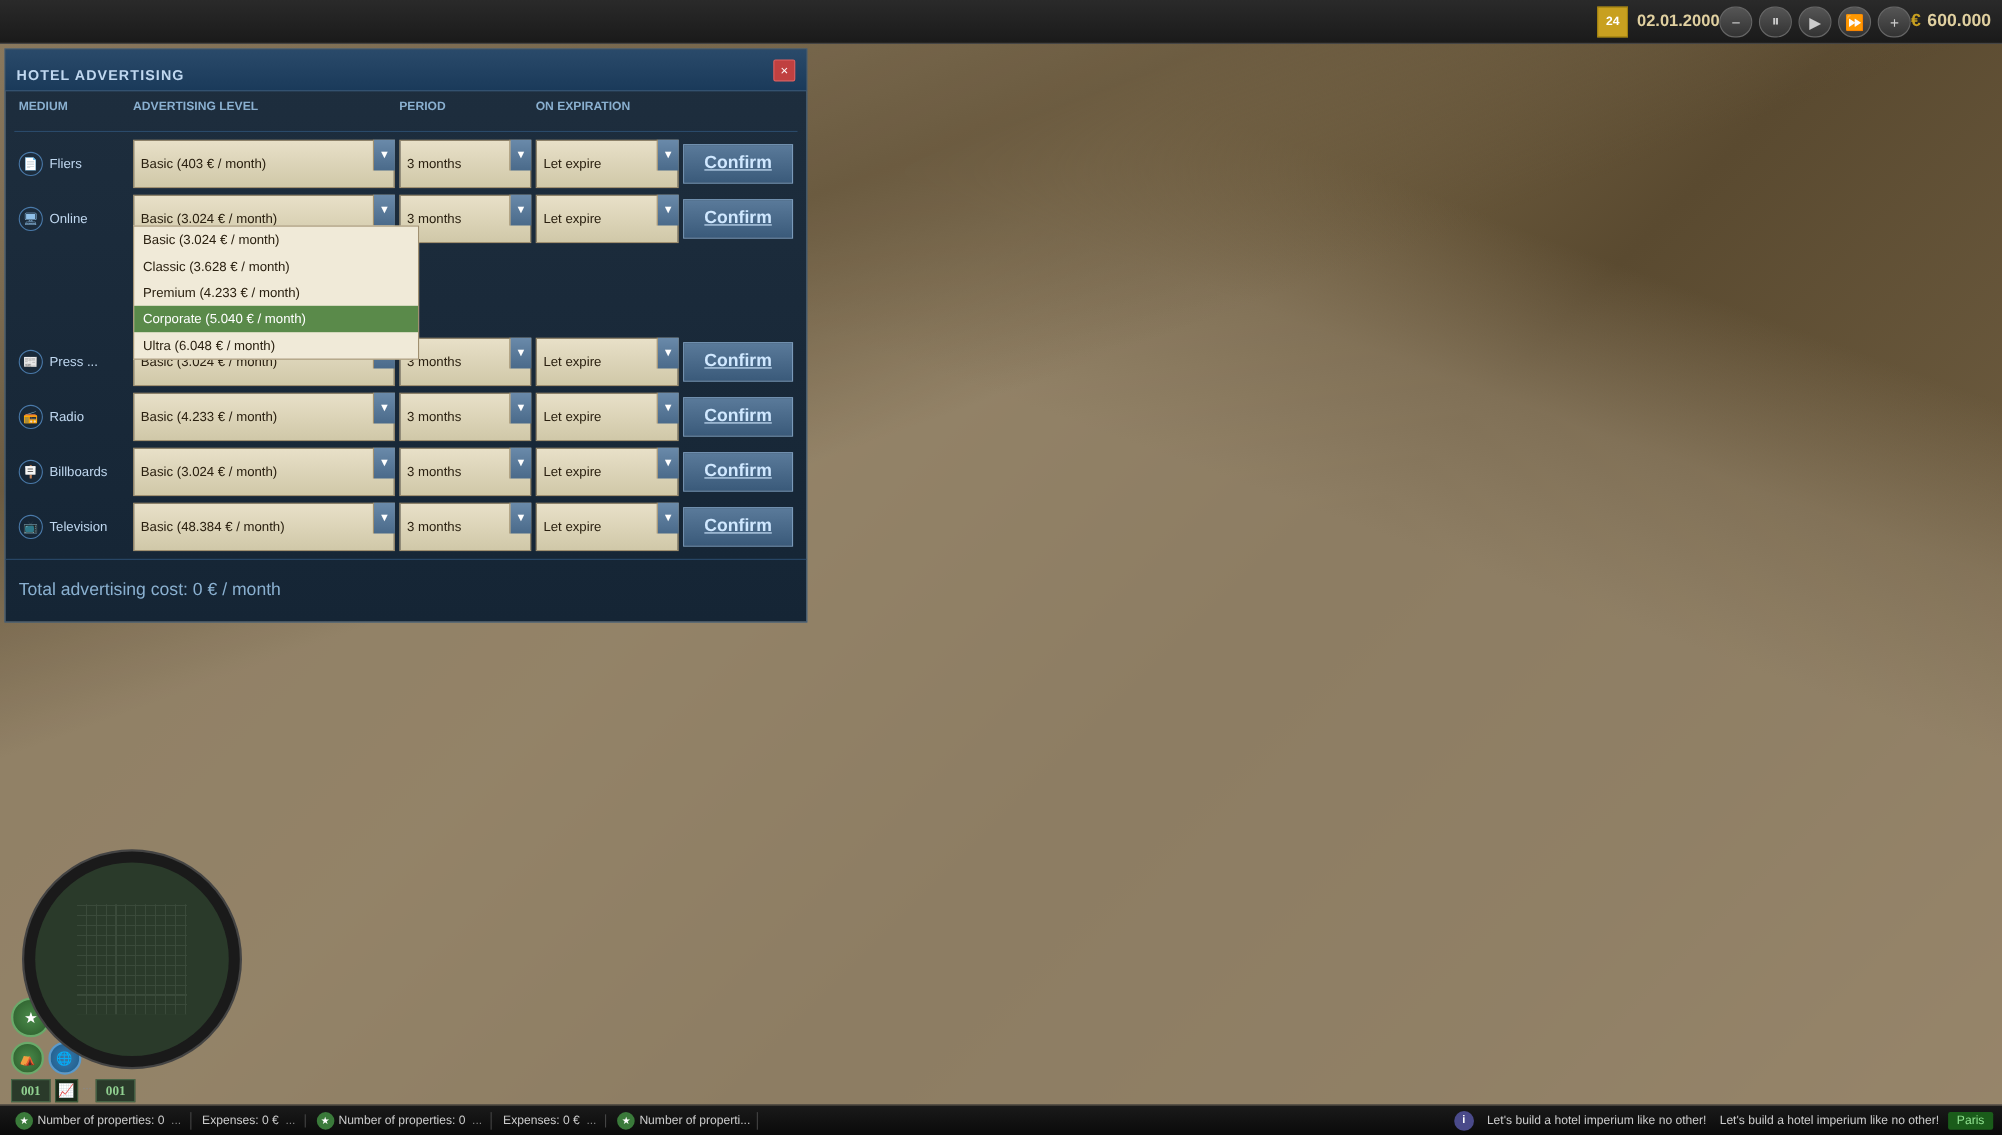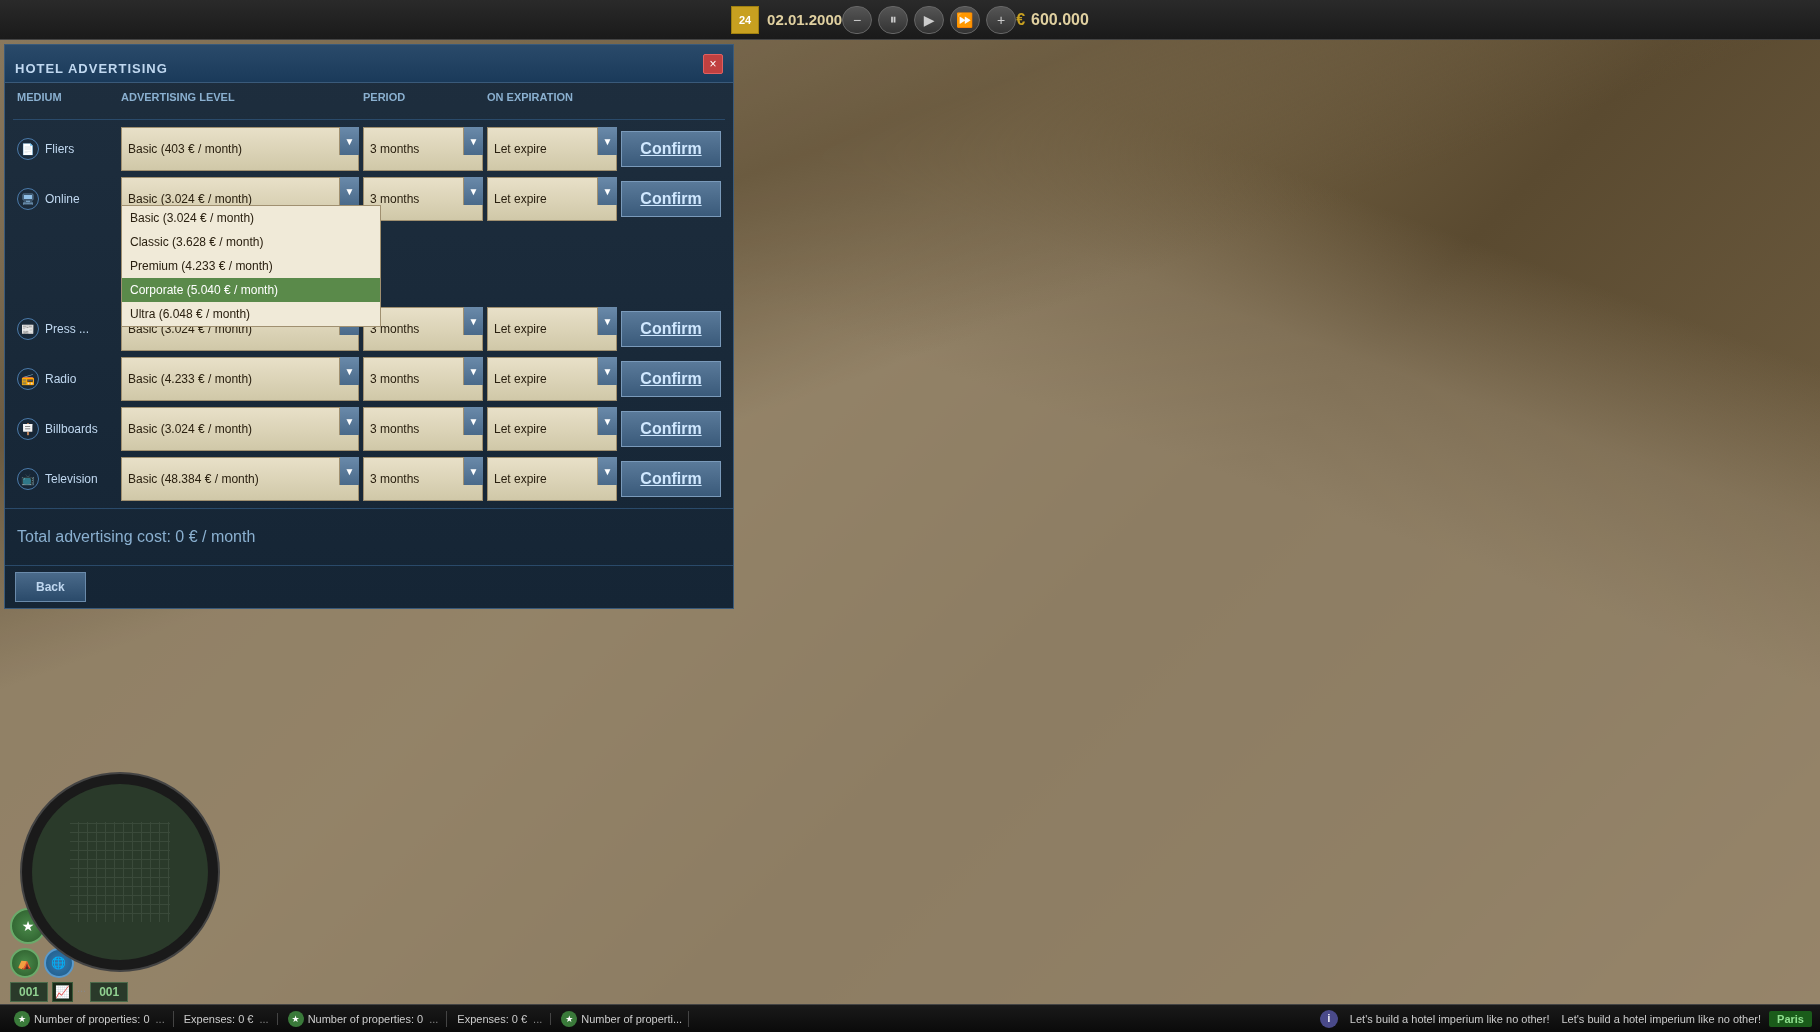--- a/index.html
+++ b/index.html
@@ -23,21 +23,21 @@
     
     .top-bar {
       position: absolute;
       top: 0;
       left: 0;
       right: 0;
       height: 40px;
       background: linear-gradient(to bottom, #2a2a2a, #1a1a1a);
       display: flex;
       align-items: center;
-      justify-content: center;
+      justify-content: flex-end;
       padding: 0 10px;
       z-index: 100;
       border-bottom: 1px solid #444;
     }
     .top-bar-left {
       display: flex;
       align-items: center;
       gap: 8px;
     }
     .calendar-icon {
@@ -124,21 +124,21 @@
     .dots-btn {
       color: #888;
       cursor: pointer;
       padding: 0 2px;
     }
     .paris-badge {
       background: #1a5c1a;
       color: #8fe08f;
       padding: 2px 8px;
       border-radius: 2px;
-      font-weight: bold;
+      font-weight: normal;
       margin-left: 4px;
     }
     .info-icon {
       width: 18px;
       height: 18px;
       background: #4a4a8a;
       border-radius: 50%;
       display: flex;
       align-items: center;
       justify-content: center;
@@ -590,40 +590,37 @@
           <option>Let expire</option>
         </select>
         <div class="select-arrow">▼</div>
       </div>
       <button class="confirm-btn">Confirm</button>
     </div>
   </div>
 
   <div class="dialog-footer">Total advertising cost: 0 € / month</div>
 
-  <div class="dialog-back">
-    <button class="back-btn">Back</button>
-  </div>
 </div>
 
 <div style="position:absolute;bottom:30px;left:10px;z-index:50;">
   <div style="display:flex;gap:4px;margin-bottom:4px;">
     <div class="map-btn">★</div>
     <div class="map-btn" style="background:radial-gradient(circle,#4a6aaa,#2a4a8a);border-color:#6a8aee;">ℹ</div>
   </div>
   <div class="mini-map">
     <div class="mini-map-inner">
       <div class="mini-map-grid"></div>
     </div>
   </div>
   <div style="display:flex;gap:4px;margin-top:4px;">
     <div class="map-btn" style="width:30px;height:30px;font-size:12px;">⛺</div>
     <div class="map-btn" style="width:30px;height:30px;font-size:12px;background:radial-gradient(circle,#3a7aaa,#1a5a8a);border-color:#5a9acc;">🌐</div>
   </div>
-  <div style="display:flex;gap:4px;margin-top:4px;align-items:flex-start;">
+  <div style="display:flex;gap:4px;margin-top:4px;align-items:flex-start;font-family:Liberation Serif, serif;">
     <div style="background:#2a3a2a;border:1px solid #4a6a4a;color:#90d090;padding:2px 8px;font-size:12px;font-weight:bold;">001</div>
     <div style="background:#1a2a1a;border:1px solid #3a5a3a;color:#60a060;padding:2px 2px;font-size:12px;">📈</div>
     <div style="color:#888;font-size:11px;">...</div>
     <div style="background:#2a3a2a;border:1px solid #4a6a4a;color:#90d090;padding:2px 8px;font-size:12px;font-weight:bold;">001</div>
   </div>
 </div>
 
 <div class="bottom-bar">
   <div class="status-item">
     <div class="status-icon">★</div>

